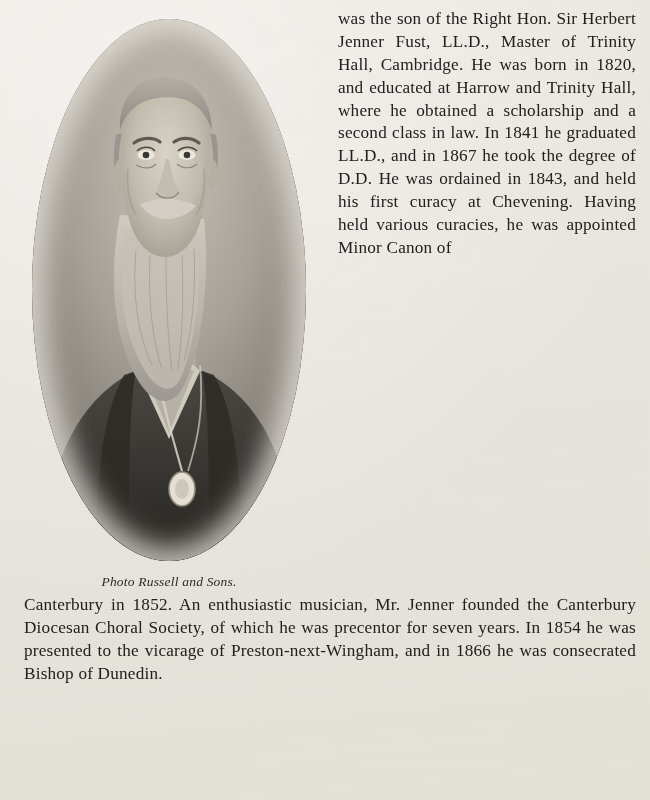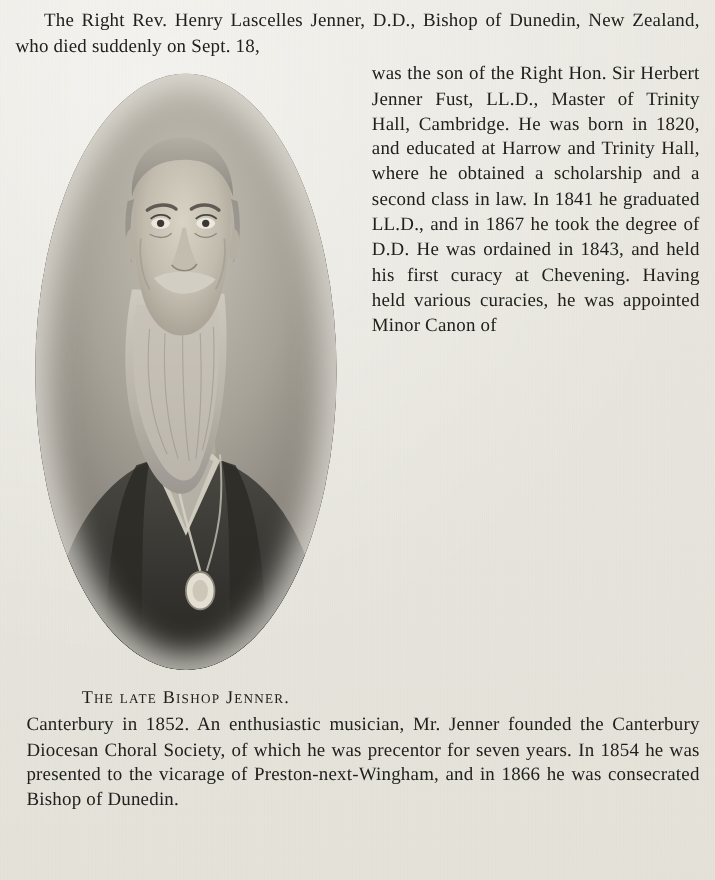--- a/index.html
+++ b/index.html
@@ -121,21 +121,20 @@
   }
 </style>
 </head>
 <body>
 
 <div class="page">
   <div class="grain"></div>
 
   <div class="article">
 
-    <p class="lead">The Right Rev. Henry Lascelles Jenner, D.D., Bishop of Dunedin, New Zealand, who died suddenly on Sept. 18,</p>
 
     <div class="body-wrap">
 
       <div class="figure">
         <div class="portrait-frame">
           <div class="oval">
             <svg class="portrait-svg" viewBox="0 0 274 542" preserveAspectRatio="xMidYMid slice">
               <defs>
                 <radialGradient id="bgGrad" cx="50%" cy="26%" r="78%">
                   <stop offset="0%" stop-color="#c4c0b6"></stop>
@@ -219,21 +218,21 @@
               <path d="M96 150 C 94 168 98 186 104 196" stroke="#9c978b" stroke-width="1.6" fill="none" opacity="0.6"></path>
               <path d="M172 150 C 174 168 170 186 164 196" stroke="#9c978b" stroke-width="1.6" fill="none" opacity="0.6"></path>
 
               <path d="M88 140 C 82 142 80 156 84 166 C 88 172 92 170 92 164 Z" fill="#b5afa2"></path>
               <path d="M180 140 C 186 142 188 156 184 166 C 180 172 176 170 176 164 Z" fill="#b5afa2"></path>
 
               <rect x="0" y="0" width="274" height="542" fill="none"></rect>
             </svg>
           </div>
         </div>
-        <p class="caption">The late Bishop Jenner.</p>
+        <p class="photo-credit">Photo Russell and Sons.</p>
       </div>
 
       <div class="col-right">
         <p>was the son of the Right Hon. Sir Herbert Jenner Fust, LL.D., Master of Trinity Hall, Cambridge. He was born in 1820, and educated at Harrow and Trinity Hall, where he obtained a scholarship and a second class in law. In 1841 he graduated LL.D., and in 1867 he took the degree of D.D. He was ordained in 1843, and held his first curacy at Chevening. Having held various curacies, he was appointed Minor Canon of</p>
       </div>
 
       <div class="clear"></div>
 
       <div class="tail">
         <p>Canterbury in 1852. An enthusiastic musician, Mr. Jenner founded the Canterbury Diocesan Choral Society, of which he was precentor for seven years. In 1854 he was presented to the vicarage of Preston-next-Wingham, and in 1866 he was consecrated Bishop of Dunedin.</p>

